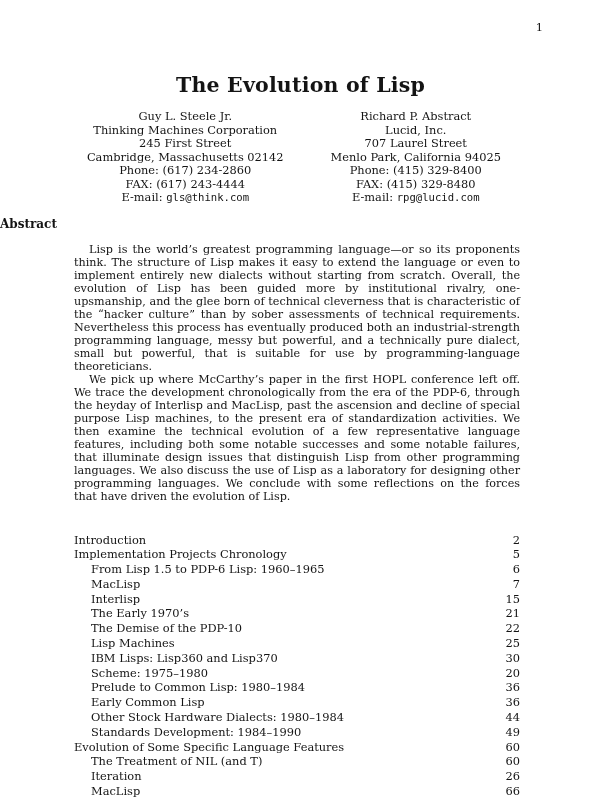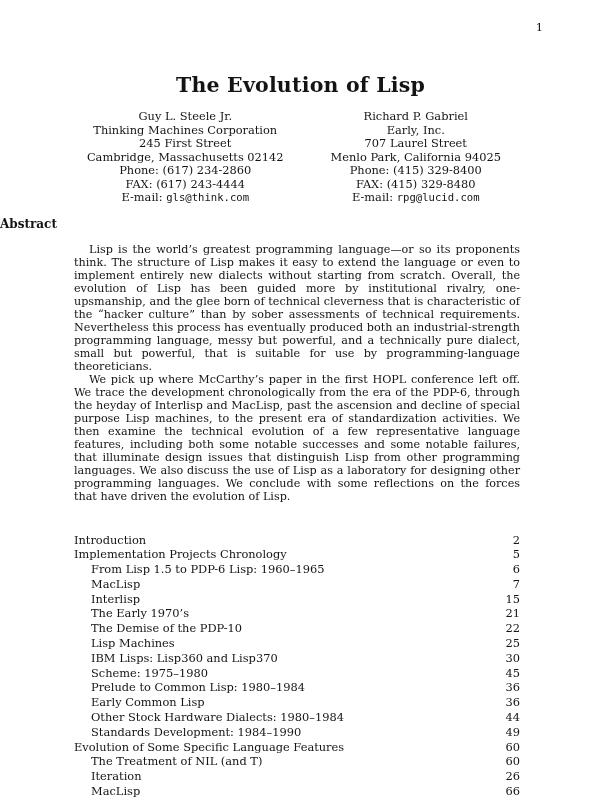--- a/index.html
+++ b/index.html
@@ -90,22 +90,22 @@
     <span class="line">Guy L. Steele Jr.</span>
     <span class="line">Thinking Machines Corporation</span>
     <span class="line">245 First Street</span>
     <span class="line">Cambridge, Massachusetts 02142</span>
     <span class="line">Phone: (617) 234-2860</span>
     <span class="line">FAX: (617) 243-4444</span>
     <span class="line"><span>E-mail:</span> <span class="email">gls@think.com</span></span>
   </div>
 
   <div class="author">
-    <span class="line">Richard P. Gabriel</span>
-    <span class="line">Early, Inc.</span>
+    <span class="line">Richard P. Abstract</span>
+    <span class="line">Lucid, Inc.</span>
     <span class="line">707 Laurel Street</span>
     <span class="line">Menlo Park, California 94025</span>
     <span class="line">Phone: (415) 329-8400</span>
     <span class="line">FAX: (415) 329-8480</span>
     <span class="line"><span>E-mail:</span> <span class="email">rpg@lucid.com</span></span>
   </div>
 </div>
 
   <div class="abstract-heading">Abstract</div>
 
@@ -155,21 +155,21 @@
     <span class="toc-page">25</span>
   </div>
 
   <div class="toc-row">
     <span class="toc-label level-1">IBM Lisps: Lisp360 and Lisp370</span>
     <span class="toc-page">30</span>
   </div>
 
   <div class="toc-row">
     <span class="toc-label level-1">Scheme: 1975–1980</span>
-    <span class="toc-page">45</span>
+    <span class="toc-page">20</span>
   </div>
 
   <div class="toc-row">
     <span class="toc-label level-1">Prelude to Common Lisp: 1980–1984</span>
     <span class="toc-page">36</span>
   </div>
 
   <div class="toc-row">
     <span class="toc-label level-1">Early Common Lisp</span>
     <span class="toc-page">36</span>

